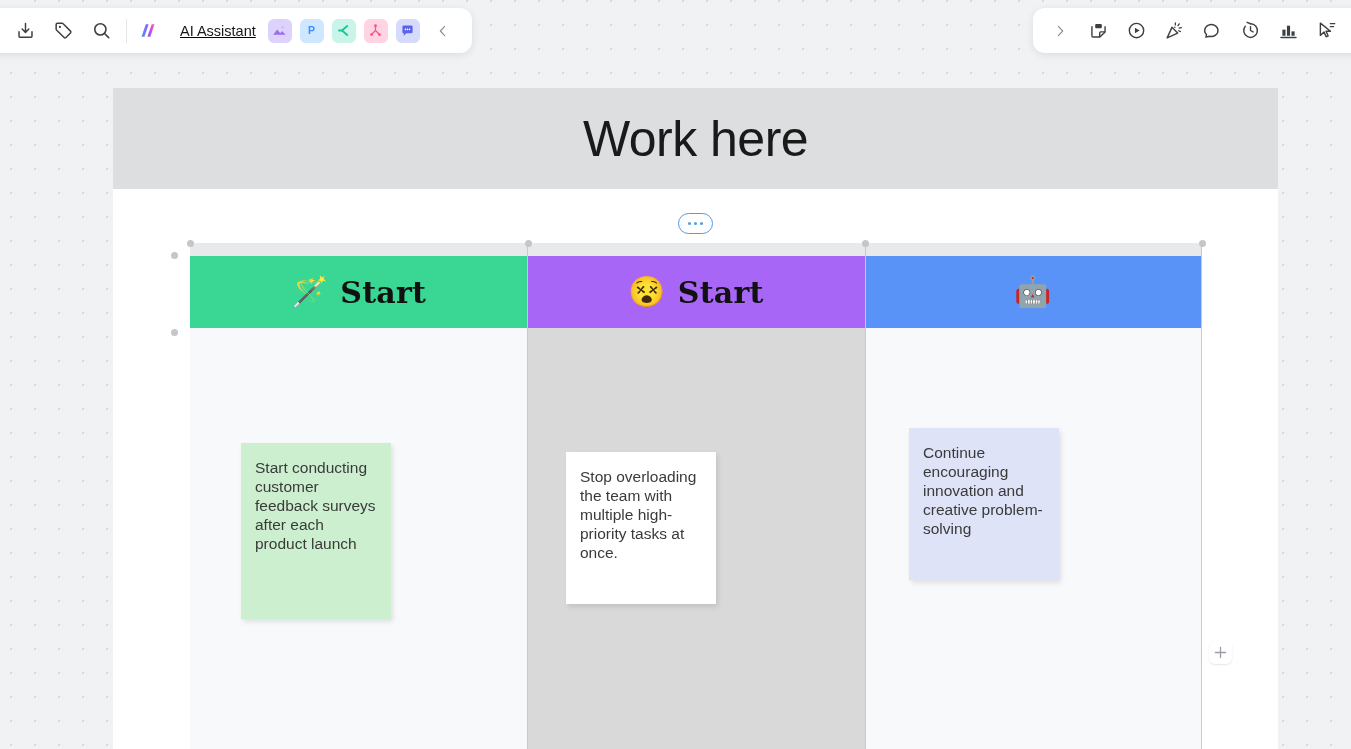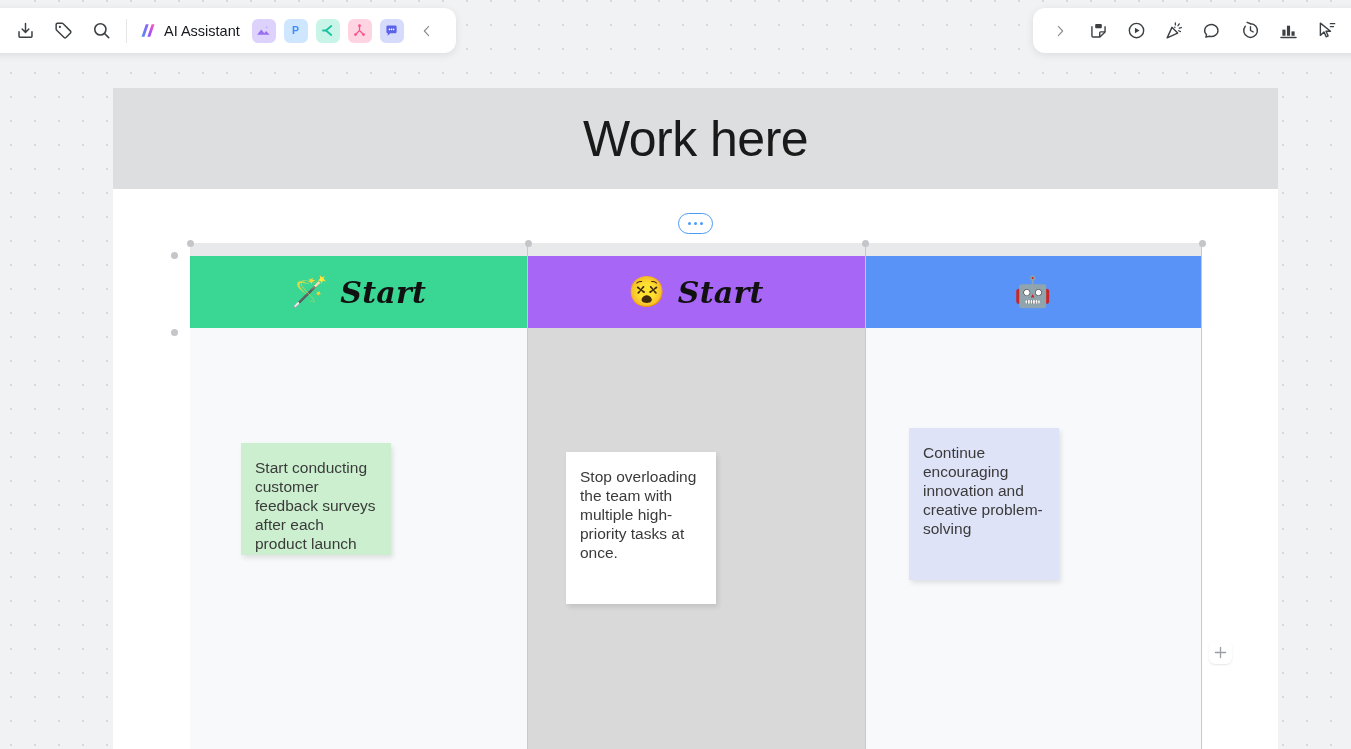--- a/index.html
+++ b/index.html
@@ -119,21 +119,20 @@
     gap: 12px;
   }
   .col-head .emoji {
     font-size: 30px;
     line-height: 1;
   }
   .col-head .label {
     font-size: 30px;
     color: #111111;
     font-family: "DejaVu Serif", serif;
-    font-style: italic;
     font-weight: 700;
     letter-spacing: 0.2px;
   }
   .col-body { height: 421px; }
 
   .col.first  .col-head { background: #3ad694; }
   .col.first  .col-body { background: #f8f9fa; }
   .col.second .col-head { background: #a866f7; }
   .col.second .col-body { background: #d9d9d9; }
   .col.third  .col-head { background: #5a93f7; }
@@ -169,21 +168,21 @@
     box-shadow: 2px 3px 5px rgba(0,0,0,0.10);
     font-family: "Liberation Sans", sans-serif;
     z-index: 5;
     cursor: pointer;
     word-break: break-word;
   }
   #sticky-start {
     left: 241px;
     top: 443px;
     width: 150px;
-    height: 112px;
+    height: 176px;
     background: #ccf0cf;
   }
   #sticky-stop {
     left: 566px;
     top: 452px;
     width: 150px;
     height: 152px;
     background: #ffffff;
   }
   #sticky-continue {
@@ -237,25 +236,26 @@
   }
   .tb-sep {
     width: 1px;
     height: 24px;
     background: #e4e5e7;
     margin: 0 6px;
   }
   #ai-assistant {
     display: flex;
     align-items: center;
-    gap: 6px;
+    gap: 22px;
     padding: 0 8px 0 6px;
     height: 38px;
     border-radius: 8px;
     cursor: pointer;
+    text-decoration: underline;
   }
   #ai-assistant .ai-label {
     font-size: 14.5px;
     color: #16181d;
     font-weight: 400;
     white-space: nowrap;
   }
   .app-chip {
     width: 24px;
     height: 24px;

